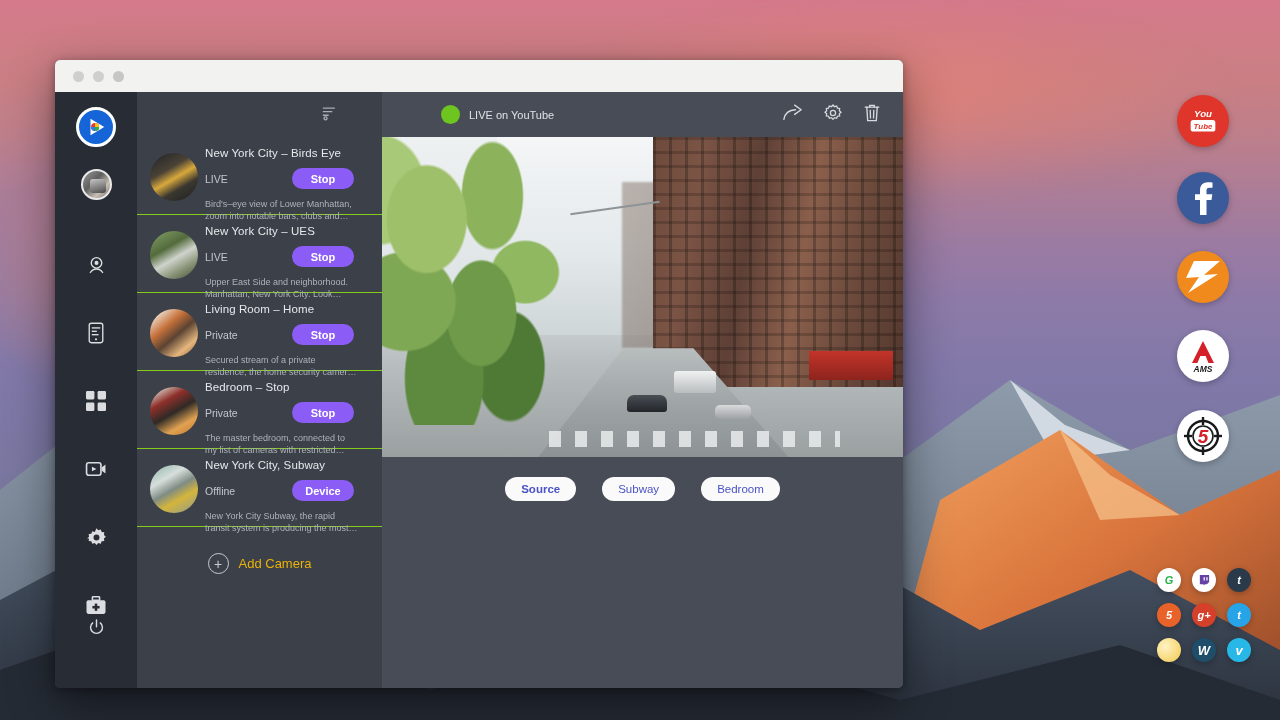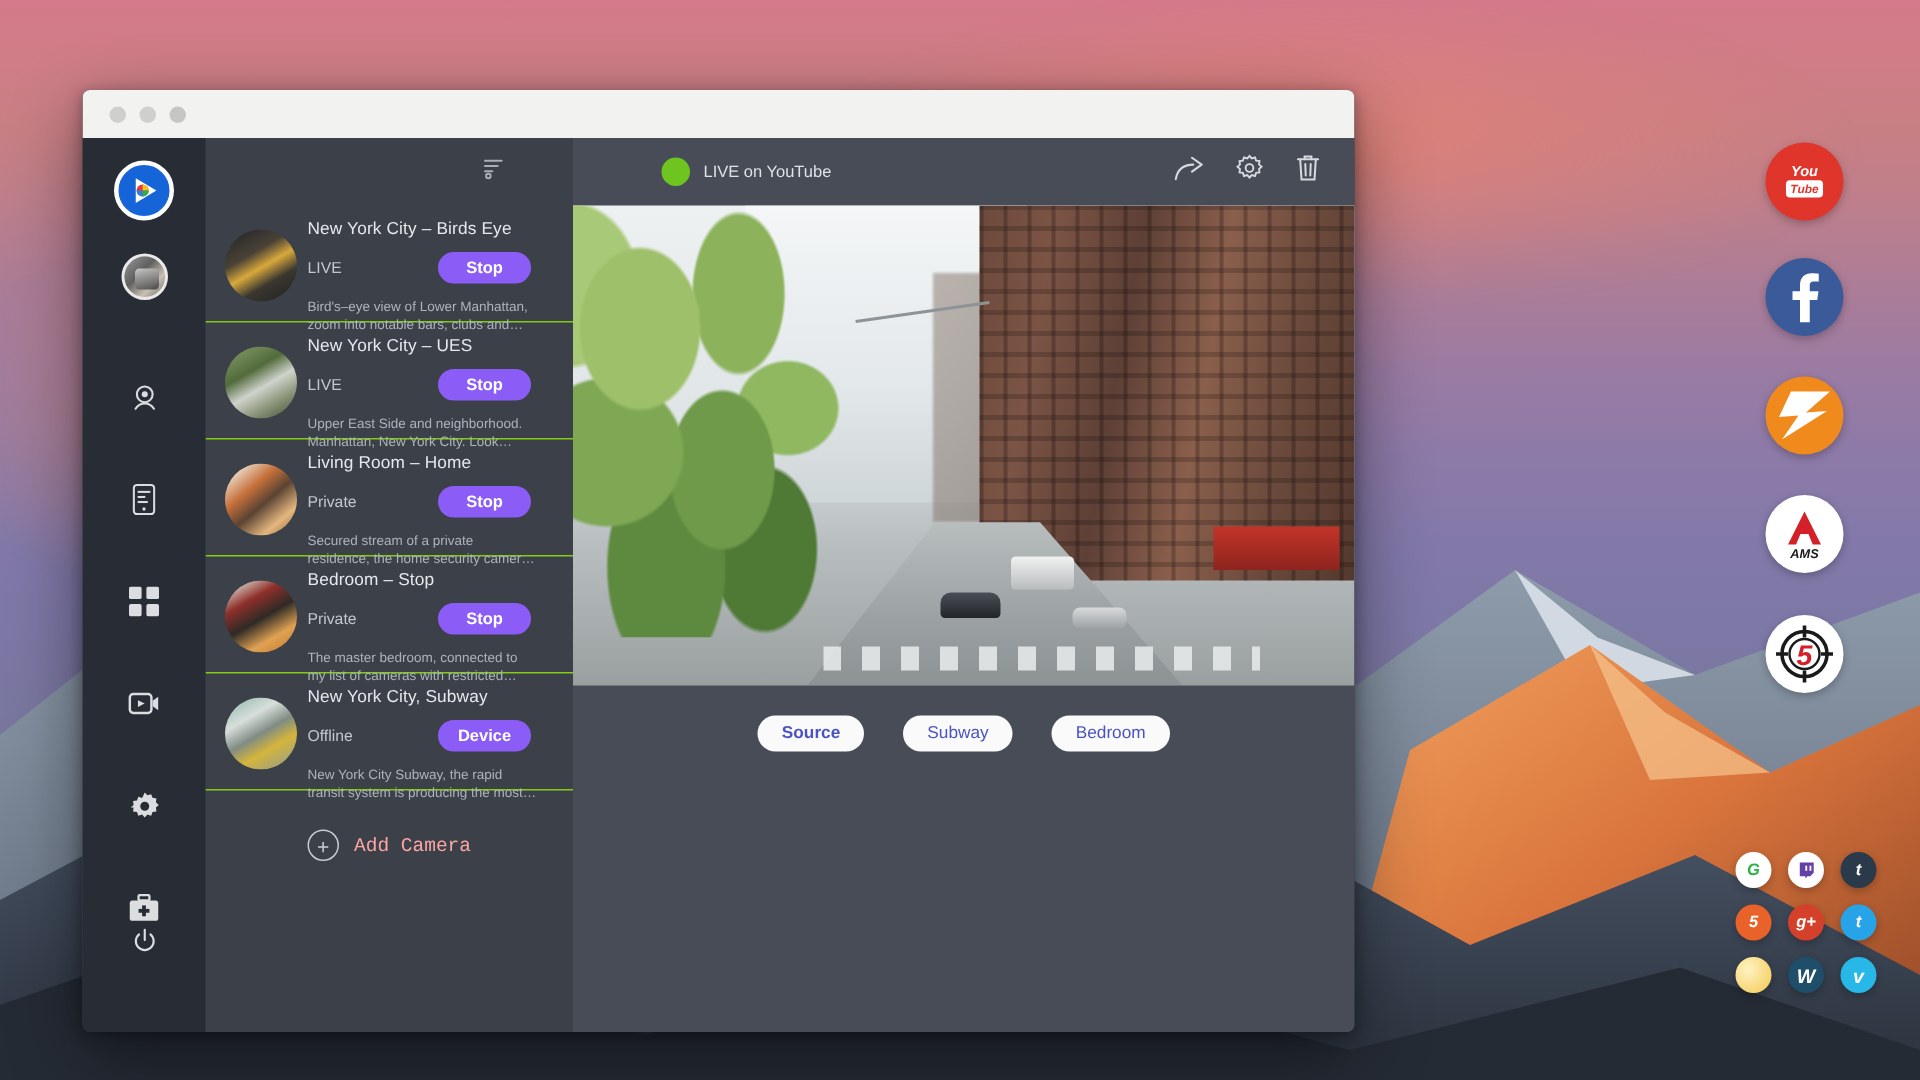--- a/index.html
+++ b/index.html
@@ -157,21 +157,21 @@
     display: flex; align-items: center; justify-content: center;
     gap: 10px; padding: 26px 0 0 0;
     cursor: pointer;
   }
   .add-circle {
     width: 21px; height: 21px; border-radius: 50%;
     border: 1.4px solid #c9ccd2;
     display: flex; align-items: center; justify-content: center;
     color: #c9ccd2; font-size: 14px; line-height: 1;
   }
-  .add-label { font-size: 13px; color: #fca5a5; font-family: Liberation Mono, monospace; }
+  .add-label { font-size: 13px; color: #eab308; }
 
   
   .main {
     flex: 1; background: #474c57;
     display: flex; flex-direction: column;
   }
   .main-topbar {
     height: 45px; display: flex; align-items: center;
     padding: 0 14px;
   }

